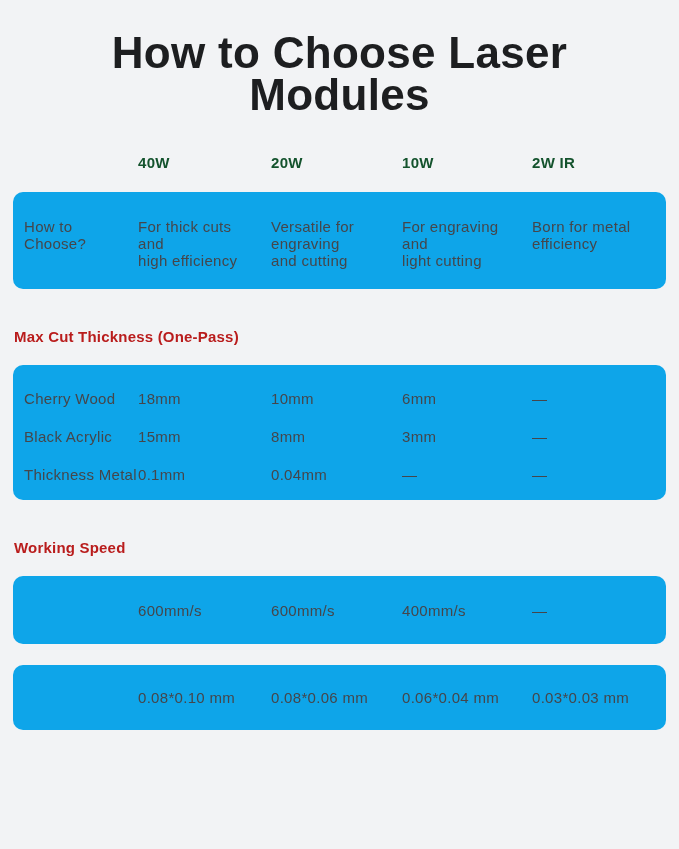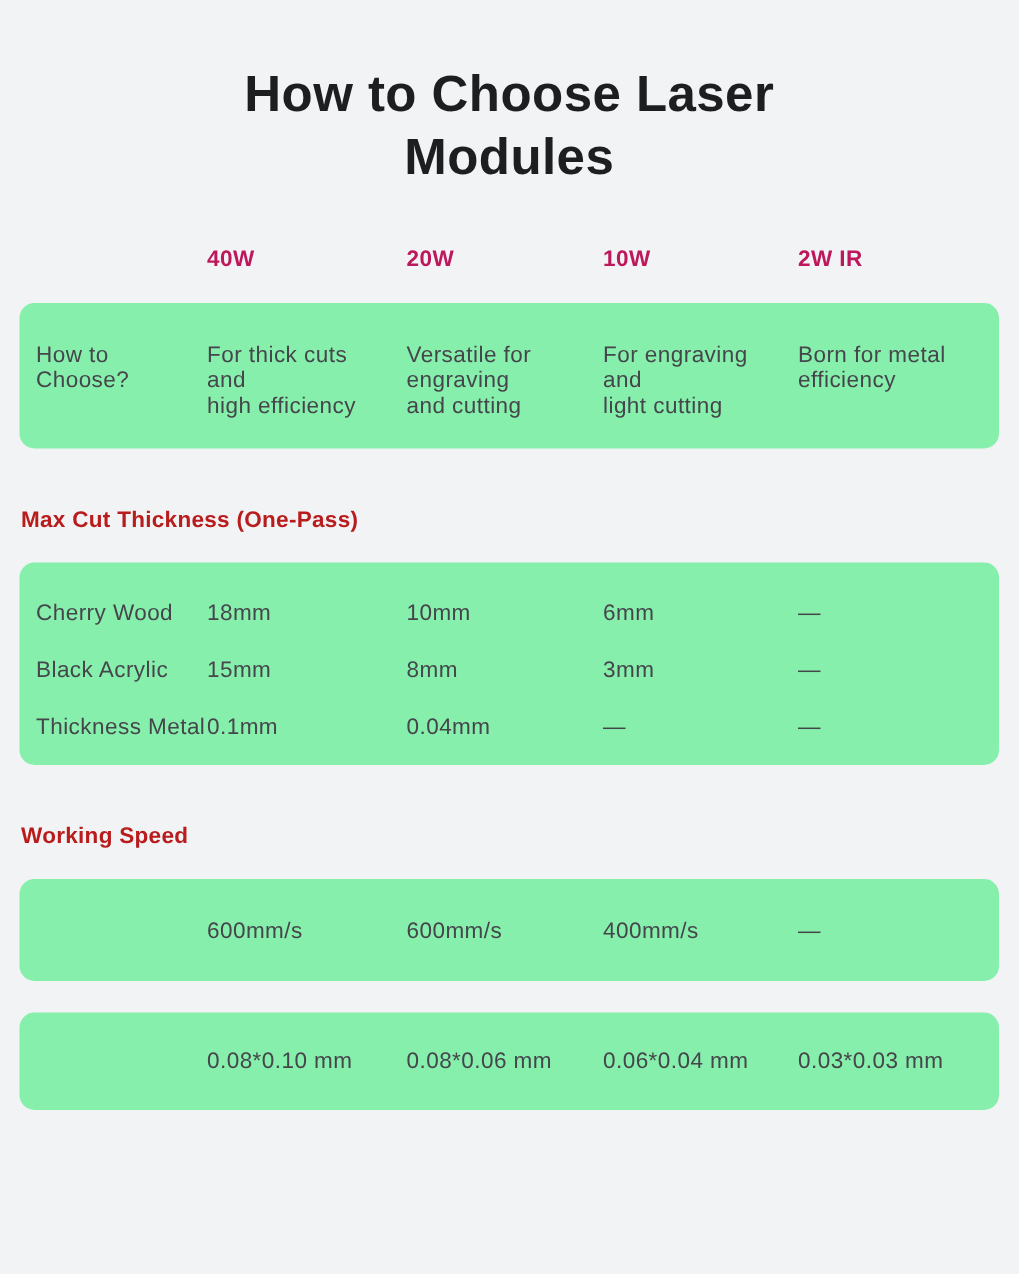--- a/index.html
+++ b/index.html
@@ -6,46 +6,46 @@
   body {
     width: 679px;
     height: 849px;
     background: #f2f3f5;
     font-family: "Liberation Sans", sans-serif;
     color: #45464b;
     overflow: hidden;
   }
   .title {
     margin: 0;
-    padding-top: 42px;
+    padding-top: 32px;
     text-align: center;
-    font-size: 34px;
+    font-size: 44px;
     line-height: 42px;
     font-weight: 700;
     color: #1d1e20;
     letter-spacing: 0.3px;
   }
   .title span { display: block; }
 
   .grid {
     display: grid;
     grid-template-columns: 114px 133px 131px 130px 1fr;
     align-items: start;
   }
   .header-row {
     margin: 38px 13px 0;
     padding: 0 11px;
     font-weight: 700;
     font-size: 16px;
     line-height: 18px;
-    color: #be185d;
+    color: #14532d;
   }
   .card {
     margin: 21px 13px 0;
-    background: #86efac;
+    background: #0ea5e9;
     border-radius: 10px;
     box-sizing: border-box;
   }
   .cell {
     font-size: 15px;
     line-height: 17px;
     letter-spacing: 0.3px;
   }
   .pre { white-space: pre-line; }
 

